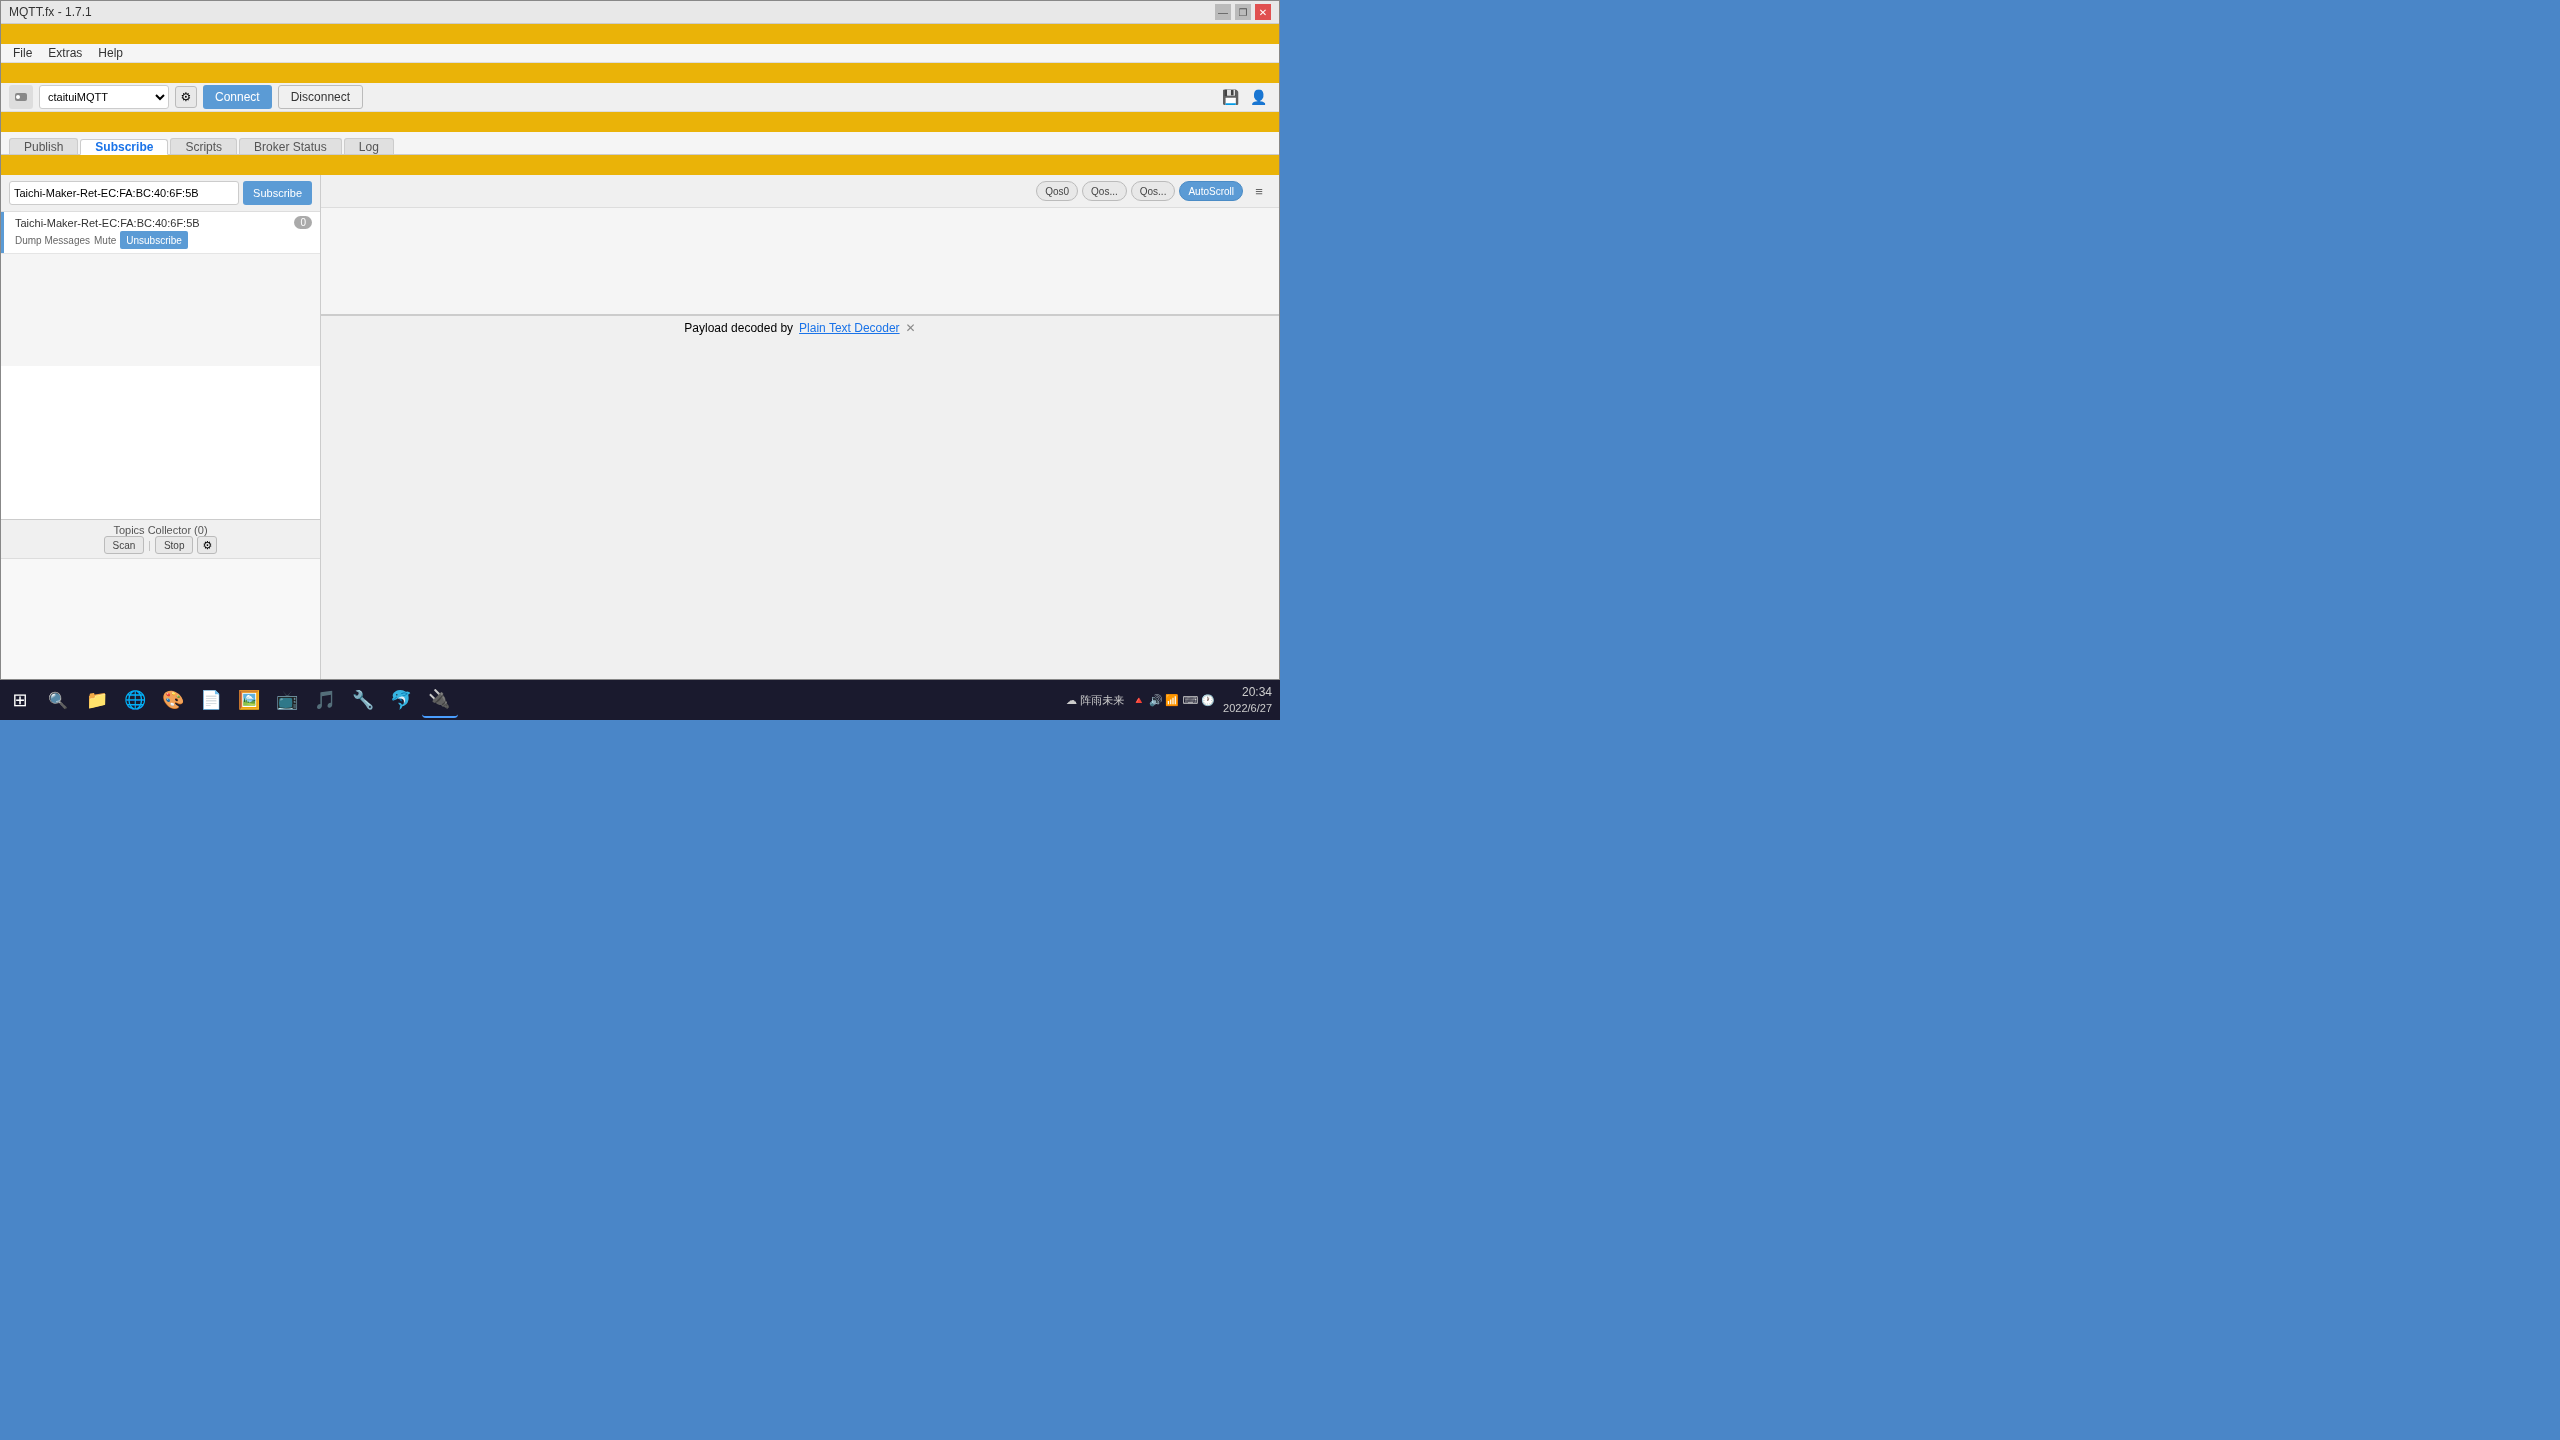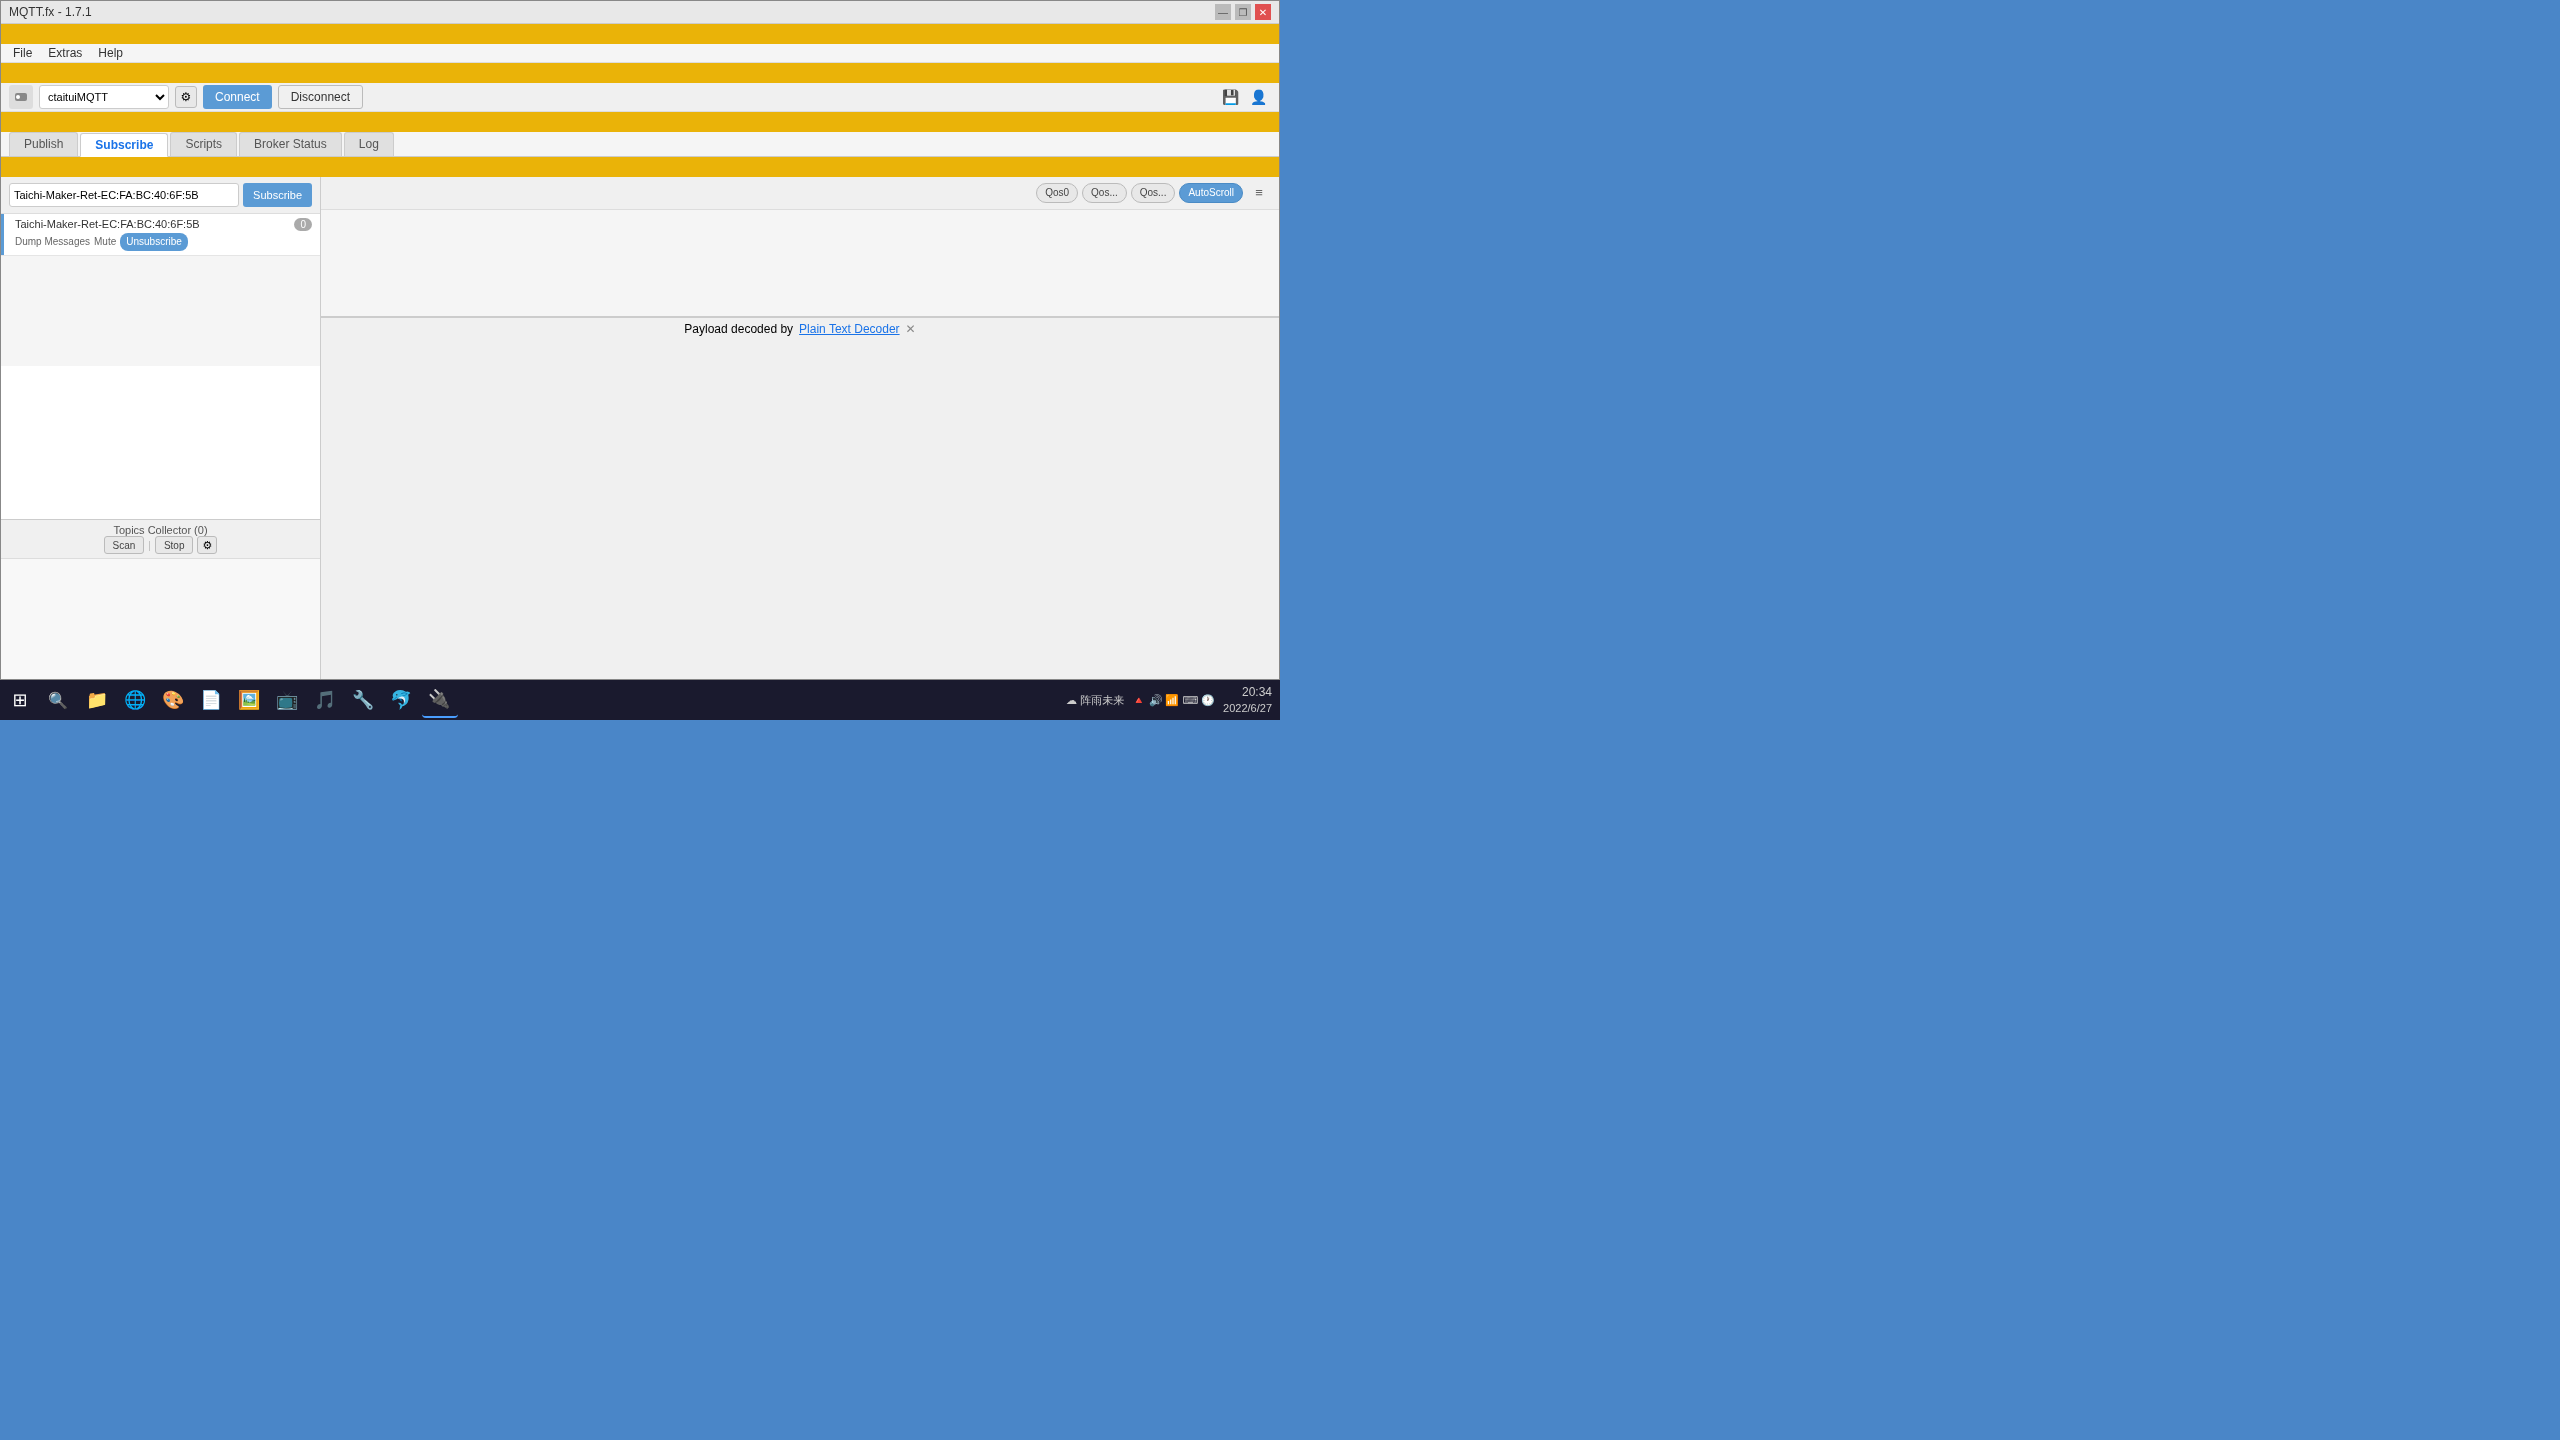--- a/index.html
+++ b/index.html
@@ -144,21 +144,21 @@
     
     #tabbar {
       background: #f5f5f5;
       height: 28px;
       display: flex;
       align-items: flex-end;
       padding: 0 8px;
       border-bottom: 1px solid #ccc;
     }
     .tab {
-      height: 24px;
+      height: 16px;
       padding: 0 14px;
       cursor: pointer;
       font-size: 12px;
       display: flex;
       align-items: center;
       border: 1px solid #ccc;
       border-bottom: none;
       background: #e0e0e0;
       color: #555;
       margin-right: 2px;
@@ -257,21 +257,21 @@
       background: none;
       border: none;
     }
     .btn-unsubscribe {
       font-size: 10px;
       height: 18px;
       padding: 0 6px;
       background: #5b9bd5;
       color: white;
       border: none;
-      border-radius: 8px;
+      border-radius: 2px;
       cursor: pointer;
     }
     .topic-left-bar {
       position: absolute;
       left: 0;
       top: 0;
       bottom: 0;
       width: 3px;
       background: #5b9bd5;
     }

